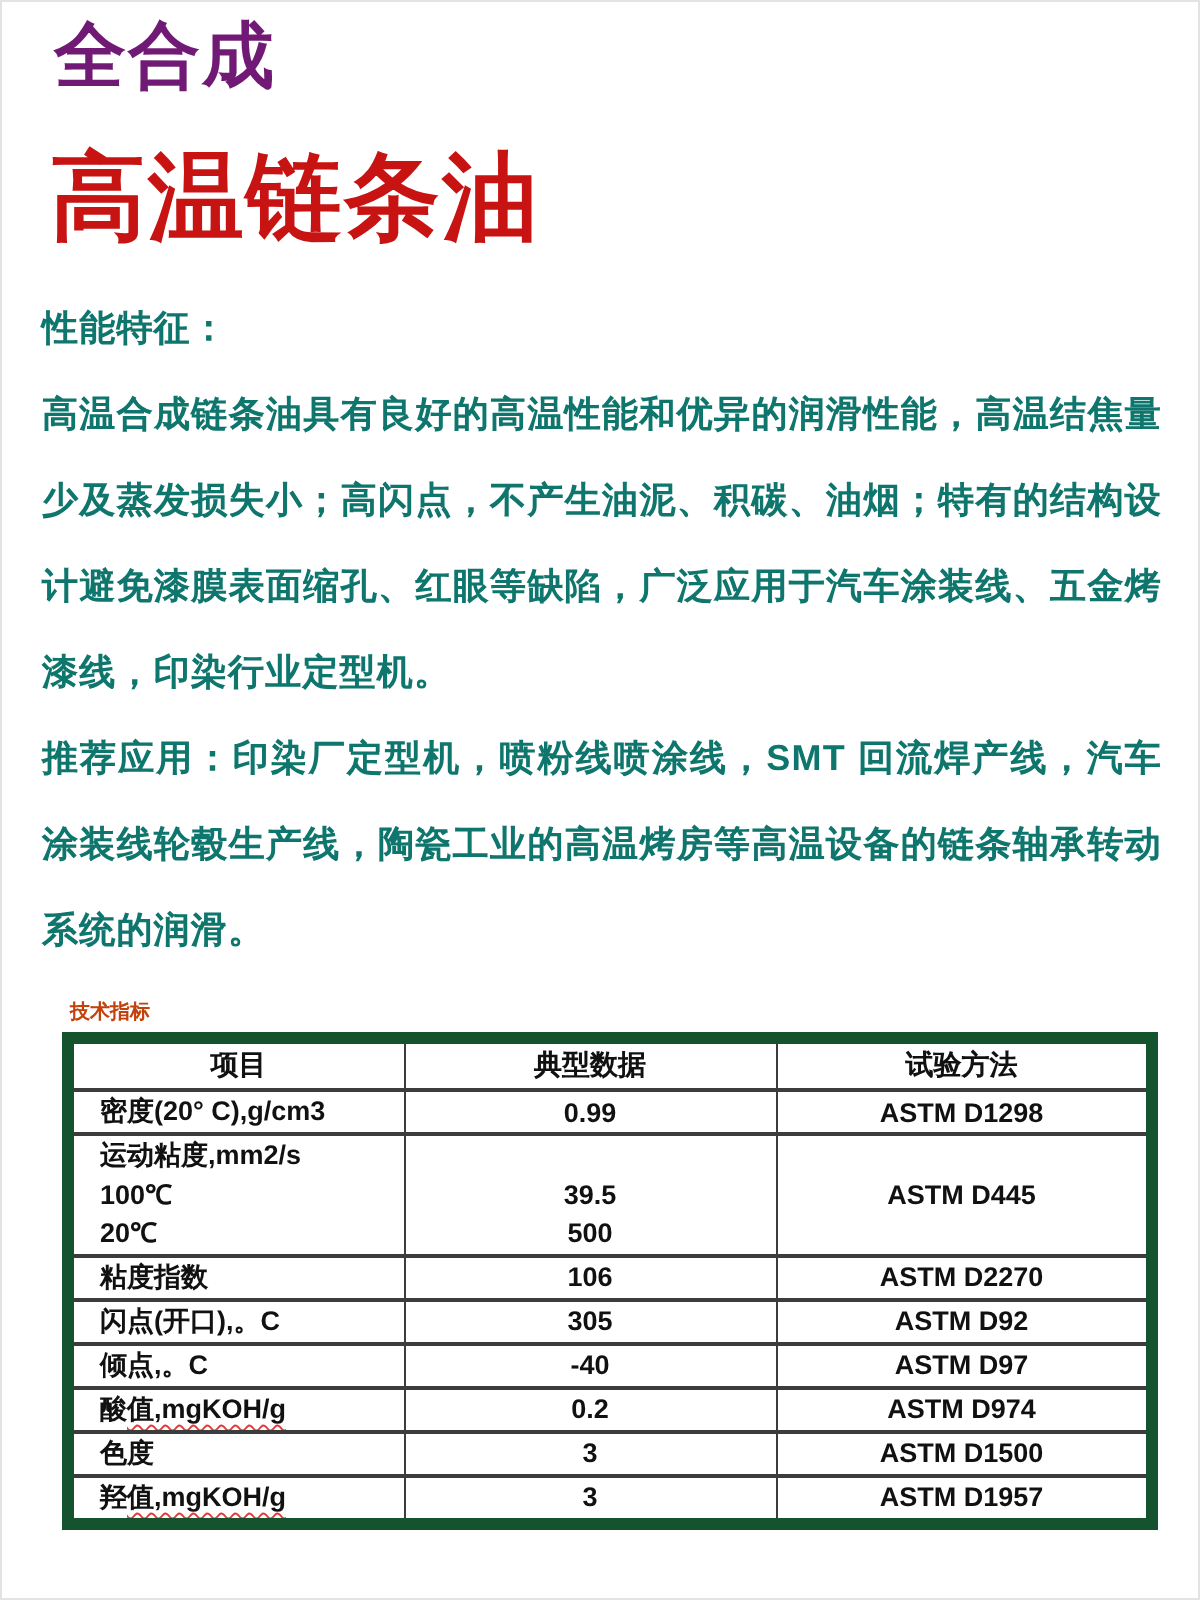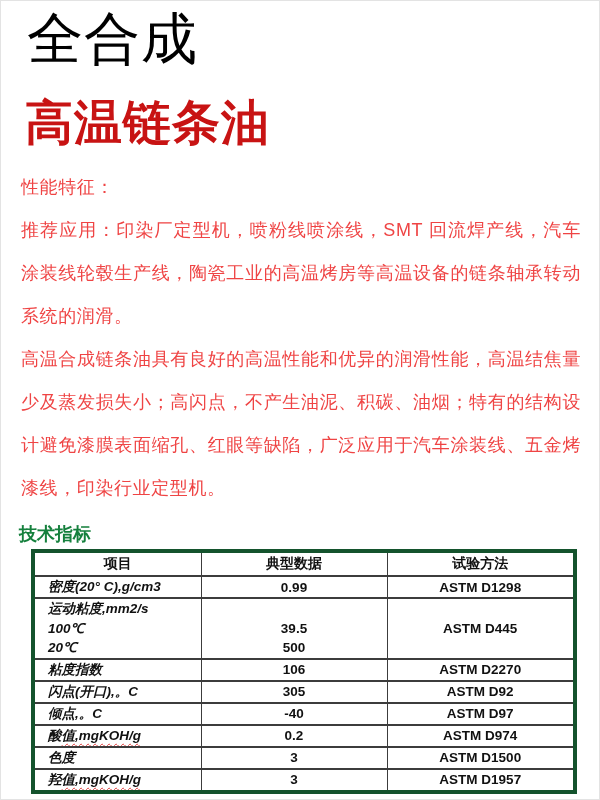--- a/index.html
+++ b/index.html
@@ -8,46 +8,47 @@
     background:#ffffff;
     font-family:"Liberation Sans", sans-serif;
     color:#1a1a1a;
     box-sizing:border-box;
     border:1px solid #e3e3e3;
     overflow:hidden;
   }
   .page{width:600px;height:800px;box-sizing:border-box;}
   .title-black{
     margin:6px 0 0 26px;
-    font-size:56px;line-height:1.15;
-    font-weight:400;color:#000000;
+    font-size:36px;line-height:1.15;
+    font-weight:700;color:#701a75;
     letter-spacing:1px;
   }
   .title-red{
     margin:26px 0 0 24px;
     font-size:48px;line-height:1.1;
     font-weight:800;
     letter-spacing:1px;
   }
   .content{
     margin-top:16px;
     padding:0 20px;
     font-size:18px;
     line-height:43px;
     letter-spacing:0.6px;
     text-align:justify;
     text-align-last:left;
-    color:#ef4444;
+    color:#0f766e;
+    font-weight:bold;
   }
   .content p{margin:0;}
   .table-caption{
-    margin:12px 0 3px 18px;
-    font-size:18px;
+    margin:12px 0 3px 34px;
+    font-size:10px;
     font-weight:600;
-    color:#15803d;
+    color:#c2410c;
   }
   table.spec{
     border-collapse:collapse;
     margin-left:30px;
     width:542px;
     table-layout:fixed;
     font-size:13.5px;
     font-weight:700;
     color:#111;
   }
@@ -59,45 +60,45 @@
     border-bottom:2px solid #3c3c3c;
     border-left:1px solid #3c3c3c;
     border-right:1px solid #3c3c3c;
     padding:0;
     height:20px;
     vertical-align:middle;
     text-align:center;
     overflow:hidden;
     white-space:nowrap;
   }
-  table.spec{border:4px solid #14532d;}
+  table.spec{border:6px solid #14532d;}
   table.spec th{height:22px;font-size:14px;}
-  table.spec td.c-label{text-align:left;padding-left:13px;font-style:italic;}
+  table.spec td.c-label{text-align:left;padding-left:13px;}
   table.spec td .ln{line-height:19.5px;height:19.5px;}
   .wavy{
     text-decoration:underline;
     text-decoration-style:wavy;
     text-decoration-color:#e03b3b;
     text-decoration-thickness:1px;
     text-underline-offset:3px;
   }
 </style>
 </head>
 <body>
 
 <div class="page">
 
   <h1 class="title-black">全合成</h1>
 
   <h1 class="title-red" style="color: rgb(200, 19, 19);">高温链条油</h1>
 
   <div class="content">
     <p>性能特征：</p>
+    <p>高温合成链条油具有良好的高温性能和优异的润滑性能，高温结焦量少及蒸发损失小；高闪点，不产生油泥、积碳、油烟；特有的结构设计避免漆膜表面缩孔、红眼等缺陷，广泛应用于汽车涂装线、五金烤漆线，印染行业定型机。</p>
     <p>推荐应用：印染厂定型机，喷粉线喷涂线，SMT 回流焊产线，汽车涂装线轮毂生产线，陶瓷工业的高温烤房等高温设备的链条轴承转动系统的润滑。</p>
-    <p>高温合成链条油具有良好的高温性能和优异的润滑性能，高温结焦量少及蒸发损失小；高闪点，不产生油泥、积碳、油烟；特有的结构设计避免漆膜表面缩孔、红眼等缺陷，广泛应用于汽车涂装线、五金烤漆线，印染行业定型机。</p>
   </div>
 
   <div class="table-caption">技术指标</div>
 
   <table class="spec">
     <colgroup>
         <col class="c1">
         <col class="c2">
         <col class="c3">
       </colgroup>

